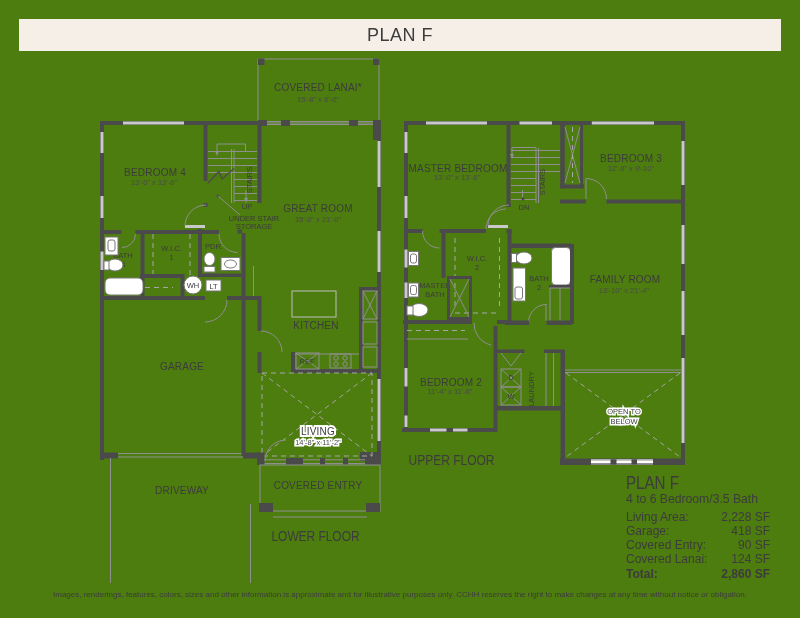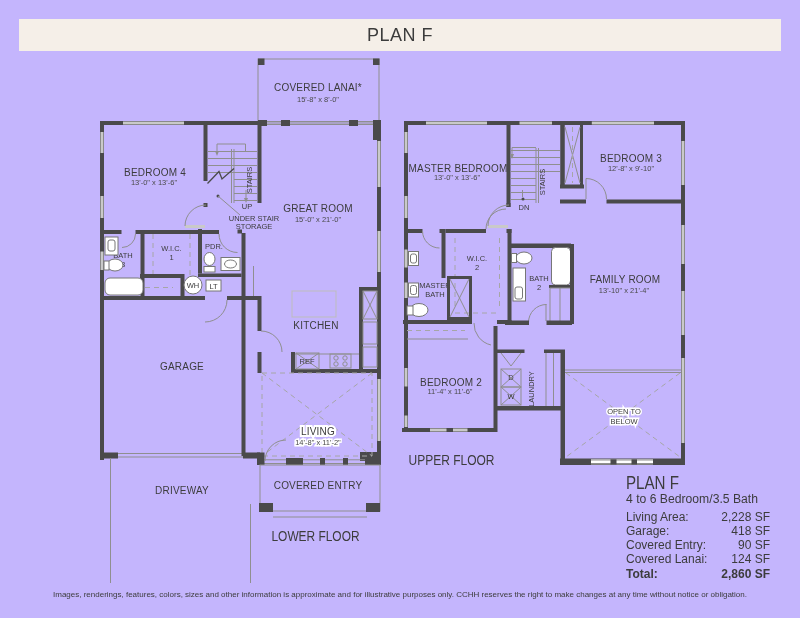--- a/index.html
+++ b/index.html
@@ -1,16 +1,16 @@
 <!DOCTYPE html>
 <html><head>
 <meta charset="utf-8">
 <style>
   html,body{margin:0;padding:0;background:#ffffff;}
-  #page{position:relative;width:800px;height:618px;background:#c4b5fd;overflow:hidden;}
+  #page{position:relative;width:800px;height:618px;background:#4d7c0f;overflow:hidden;}
   svg{position:absolute;top:0;left:0;}
   .w{fill:#4a4a4b;}
   .win{fill:#c9c9c9;}
   .tn{stroke:#8f8f8f;stroke-width:1;fill:none;}
   .lt{stroke:#bdbdbd;stroke-width:1;fill:none;}
   .dash{stroke:#a6a6a6;stroke-width:1;fill:none;stroke-dasharray:5 4;}
   .fx{stroke:#777;stroke-width:1;fill:#fff;}
   text{font-family:"Liberation Sans",sans-serif;fill:#3c3c3c;}
   .rm{font-size:10px;letter-spacing:0.2px;text-anchor:middle;}
   .dim{font-size:7.5px;letter-spacing:0px;text-anchor:middle;fill:#4a4a4a;}

